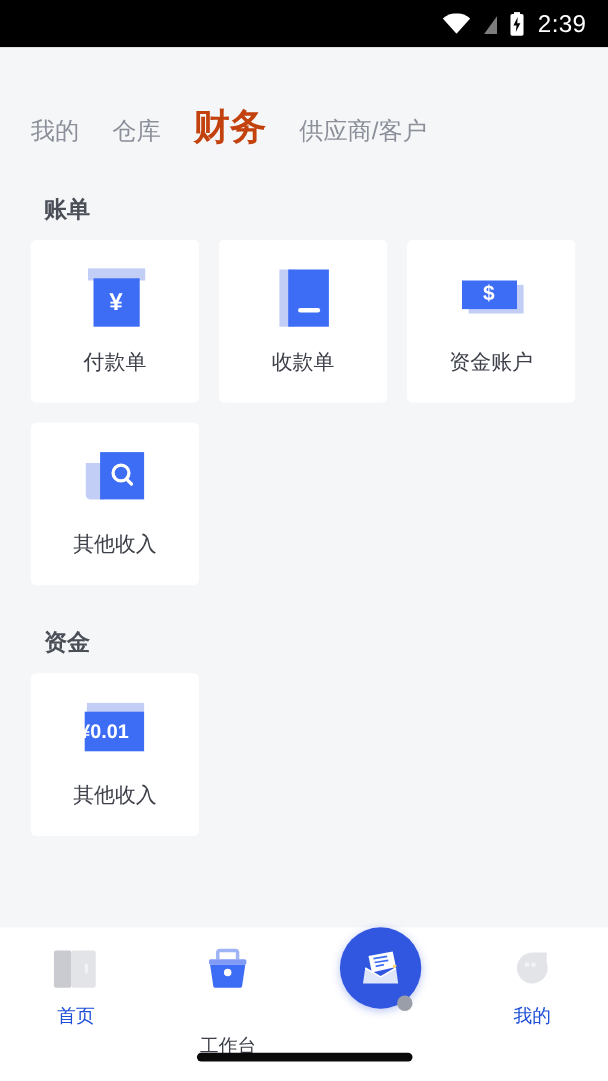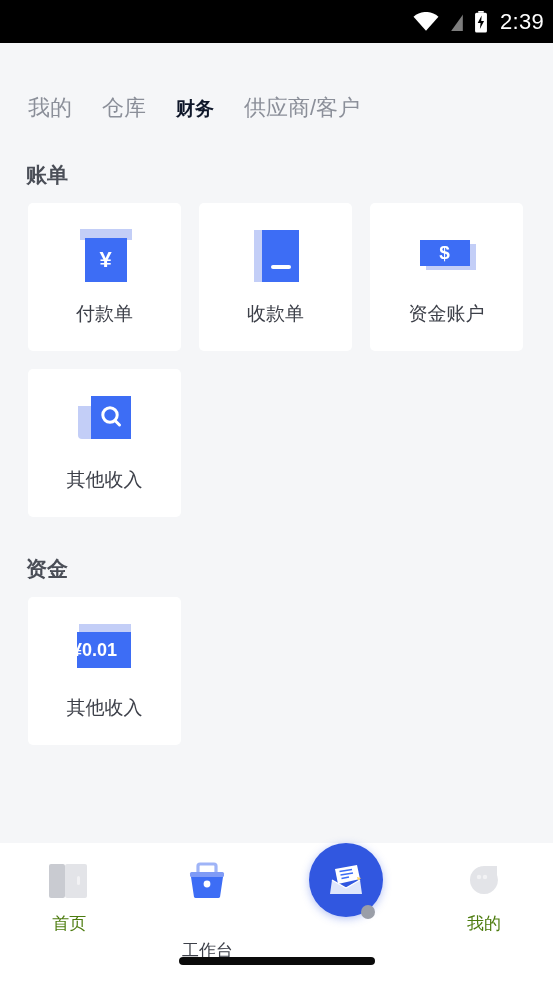--- a/index.html
+++ b/index.html
@@ -7,37 +7,37 @@
     width:553px; height:983px;
     font-family:"Liberation Sans", "DejaVu Sans", sans-serif;
     background:#ffffff;
     overflow:hidden;
   }
   .phone { position:relative; width:553px; height:983px; background:#f5f6f8; }
 
   
   .statusbar {
     height:43px; background:#000; display:flex; align-items:center;
-    justify-content:flex-end; padding-right:9px; gap:9px;
+    justify-content:flex-end; padding-right:20px; gap:9px;
   }
   .sb-icon { display:flex; align-items:center; justify-content:center; }
   .sb-time { color:#fff; font-size:22px; letter-spacing:.3px; margin-left:3px; }
 
   
   .content { position:absolute; top:43px; left:0; right:0; bottom:140px;
              background:#f5f6f8; overflow:hidden; }
 
   
   .tabs { display:flex; align-items:baseline; padding:50px 0 0 28px; gap:30px; }
   .tab { color:#8b8f99; font-size:22px; white-space:nowrap; }
-  .tab.active { color:#0f172a; font-size:19px; font-weight:bold;font-family:Liberation Serif, serif; }
+  .tab.active { color:#c2410c; font-size:33px; font-weight:bold;font-family:Liberation Serif, serif; }
 
   
   .section-title { font-size:21px; color:#4a4e57; font-weight:bold;
-                   padding:38px 0 14px 26px; }
+                   padding:38px 0 14px 40px; }
 
   
   .grid { display:flex; flex-wrap:wrap; padding-left:28px; gap:18px; }
   .card {
     width:153px; height:148px; background:#ffffff; border-radius:5px;
     display:flex; flex-direction:column; align-items:center;
     justify-content:center; gap:16px; cursor:pointer;
   }
   .card.wide { width:153px; }
   .card-label { font-size:19px; color:#3d4049; white-space:nowrap; }
@@ -52,21 +52,21 @@
 
   
   .bottomnav {
     position:absolute; left:0; right:0; bottom:0; height:140px;
     background:#ffffff; display:flex; align-items:flex-start;
     justify-content:space-around; padding-top:16px;
   }
   .navitem { width:95px; display:flex; flex-direction:column;
              align-items:center; gap:9px; cursor:pointer; position:relative; }
   .nav-ico { height:44px; width:50px; position:relative; }
-  .nav-label { font-size:17px; color:#4d7c0f; }
+  .nav-label { font-size:17px; color:#1d4ed8; }
   .nav-label.active { color:#3d4049;margin-top:27px; }
 
   .fab-wrap { width:95px; display:flex; justify-content:center;
               position:relative; cursor:pointer; }
   .fab { width:74px; height:74px; border-radius:50%; background:#3157e0;
          position:relative; margin-top:-16px;
          box-shadow:0 2px 8px rgba(49,87,224,.35);
          display:flex; align-items:center; justify-content:center; }
   .fab-dot { position:absolute; width:14px; height:14px; border-radius:50%;
              background:#9a9ea8; right:8px; bottom:-2px; }

